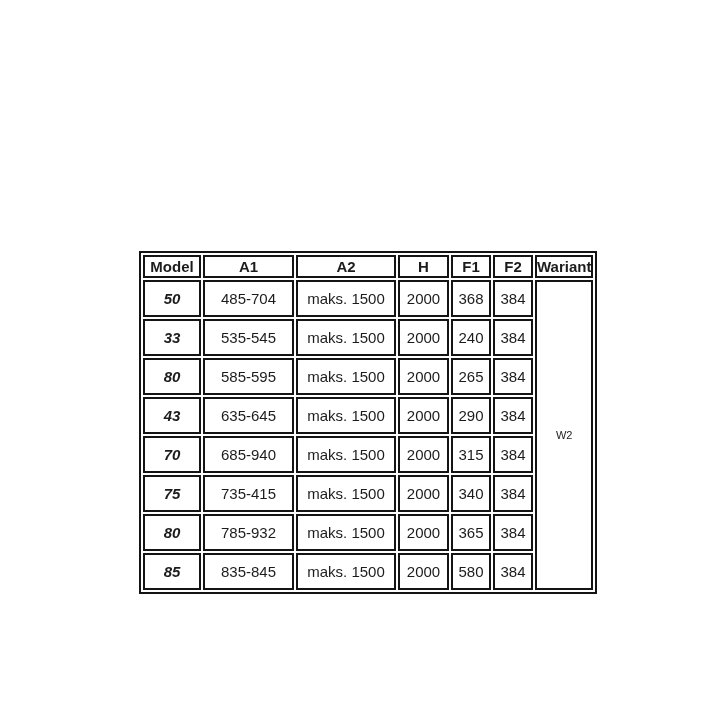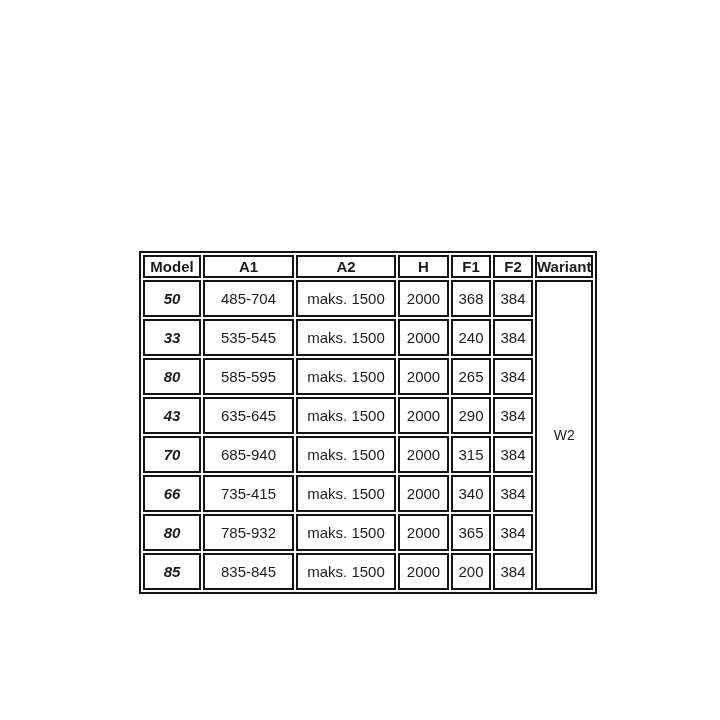--- a/index.html
+++ b/index.html
@@ -49,21 +49,21 @@
     height: 37px;
     line-height: 17px;
   }
   .spec-table td.model-cell {
     font-weight: bold;
     font-style: italic;
   }
   .spec-table td.wariant-cell {
     height: auto;
     line-height: normal;
-    font-size: 14px;
+    font-size: 11px;
   }
 </style>
 </head>
 <body>
 
 <div class="canvas">
   <table class="spec-table">
     <colgroup>
       <col style="width:58px">
         <col style="width:91px">
@@ -120,38 +120,38 @@
       </tr>
       <tr>
         <td class="model-cell">70</td>
         <td>685-940</td>
         <td>maks. 1500</td>
         <td>2000</td>
         <td>315</td>
         <td>384</td>
       </tr>
       <tr>
-        <td class="model-cell">66</td>
+        <td class="model-cell">75</td>
         <td>735-415</td>
         <td>maks. 1500</td>
         <td>2000</td>
         <td>340</td>
         <td>384</td>
       </tr>
       <tr>
         <td class="model-cell">80</td>
         <td>785-932</td>
         <td>maks. 1500</td>
         <td>2000</td>
         <td>365</td>
         <td>384</td>
       </tr>
       <tr>
         <td class="model-cell">85</td>
         <td>835-845</td>
         <td>maks. 1500</td>
         <td>2000</td>
-        <td>200</td>
+        <td>580</td>
         <td>384</td>
       </tr>
     </tbody>
   </table>
 </div>
 
 </body></html>

